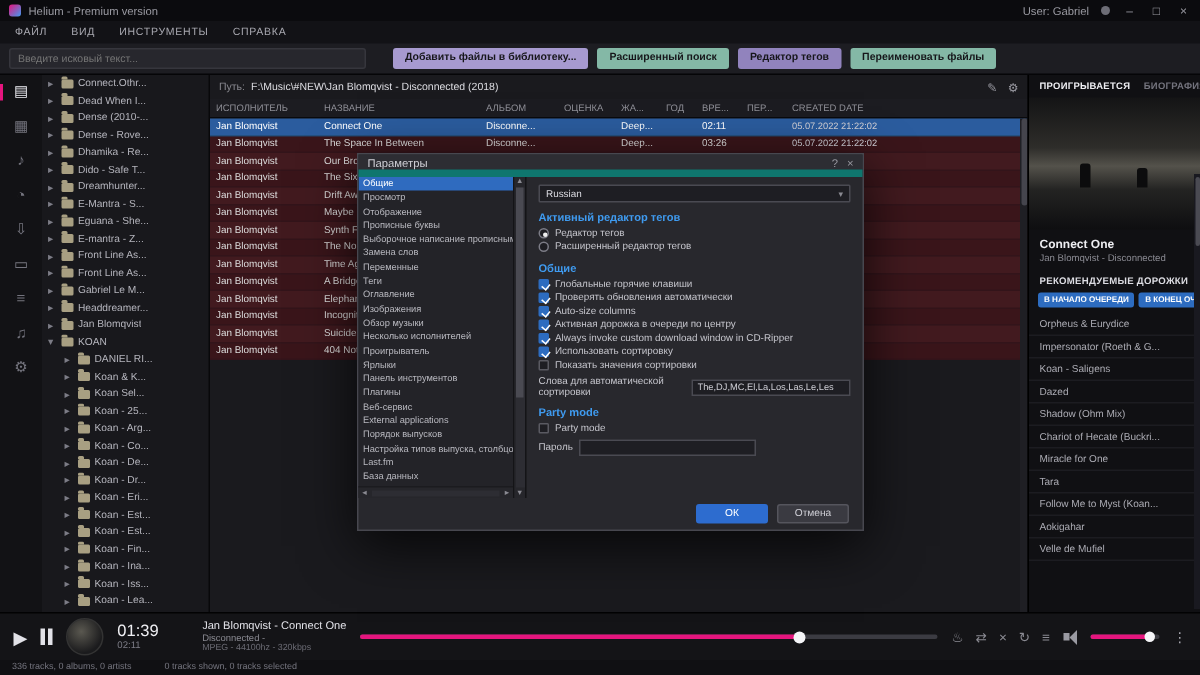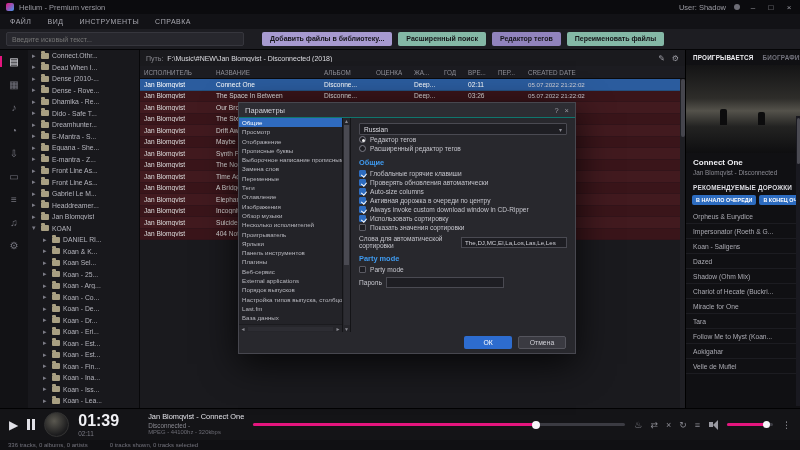--- a/index.html
+++ b/index.html
@@ -70,21 +70,21 @@
   .rec-item { padding:3.5px 7px; font-size:6.7px; color:#ababb3; border-bottom:1px solid #1c1c21; white-space:nowrap; overflow:hidden; }
   .rp-vscroll { position:absolute; right:0; top:66px; width:4px; height:290px; background:#191920; }
   .rp-vscroll .thumb { position:absolute; top:2px; left:0.5px; width:3px; height:46px; background:#4a4a52; border-radius:2px; }
 
   
   .playerbar { position:absolute; left:0; right:0; bottom:10px; height:32px; background:#141417; border-top:1px solid #020203; display:flex; align-items:center; gap:9px; padding:0 9px; }
   .play-glyph { color:#e2e2e8; font-size:12px; line-height:12px; }
   .pause-icon { width:8px; height:11px; border-left:3px solid #e2e2e8; border-right:3px solid #e2e2e8; }
   .pp-art { width:25px; height:25px; border-radius:50%; background:radial-gradient(circle at 40% 35%,#5a5850,#1b1b1d 70%); border:1px solid #333; flex:none; }
   .pp-time { display:flex; flex-direction:column; line-height:1.1; }
-  .pp-elapsed { font-size:16px; font-weight:bold; color:#f0f0f4; }
+  .pp-elapsed { font-size:11px; font-weight:normal; color:#f0f0f4; }
   .pp-total { font-size:6.4px; color:#7c7c86; }
   .pp-track { display:flex; flex-direction:column; line-height:1.25; max-width:120px;margin-left:20px; }
   .pp-t1 { font-size:7.4px; color:#e2e2e8; white-space:nowrap; overflow:hidden; }
   .pp-t2 { font-size:6.3px; color:#8a8a92; }
   .pp-t3 { font-size:5.9px; color:#6b6b74; }
   .progress { flex:1; height:3px; background:#3b3b42; border-radius:2px; position:relative; }
   .progress .fill { height:3px; background:#e5157e; border-radius:2px; }
   .progress .knob { position:absolute; top:-2.5px; margin-left:-4px; width:8px; height:8px; border-radius:50%; background:#f5f5f8; }
   .pb-icons { display:flex; gap:8px; align-items:center; color:#8a8a92; font-size:9px; }
   .speaker { display:flex; align-items:center; }
@@ -93,21 +93,21 @@
   .volume { width:46px; height:3px; background:#3b3b42; border-radius:2px; position:relative; }
   .volume .fill { height:3px; background:#e5157e; border-radius:2px; }
   .volume .knob { position:absolute; top:-2px; margin-left:-3.5px; width:7px; height:7px; border-radius:50%; background:#f5f5f8; }
   .kebab { color:#ababb3; font-size:9px; }
 
   
   .statusbar { position:absolute; left:0; right:0; bottom:0; height:10px; background:#101013; display:flex; align-items:center; gap:22px; padding:0 8px; font-size:6px; color:#74747e; }
 
   
   .dialog { position:absolute; left:238px; top:102px; width:338px; height:252px; background:#28282d; border:1px solid #47474f; box-shadow:0 10px 34px rgba(0,0,0,.75); z-index:50; display:flex; flex-direction:column; }
-  .dlg-title { height:15px; flex:none; display:flex; align-items:center; padding:0 6px; font-size:7.5px; color:#cfcfd6; background:#2d2d33; border-bottom:1px solid #0f766e; }
+  .dlg-title { height:15px; flex:none; display:flex; align-items:center; padding:0 6px; font-size:7.5px; color:#cfcfd6; background:#2d2d33; border-bottom:5px solid #0f766e; }
   .dlg-title-icons { margin-left:auto; display:flex; gap:6px; color:#9a9aa2; font-size:7.5px; }
   .dlg-body { flex:1; display:flex; min-height:0; }
   .dlg-list-wrap { width:104px; flex:none; display:flex; flex-direction:column; background:#232328; border-right:1px solid #141417; }
   .dlg-list { flex:1; overflow:hidden; }
   .dlg-cat { height:9.3px; line-height:9.3px; padding:0 3px; font-size:6.2px; color:#b8b8bf; white-space:nowrap; overflow:hidden; }
   .dlg-cat.sel { background:#2f6bbf; color:#fff; }
   .dlg-hscroll { height:8px; flex:none; display:flex; align-items:center; background:#26262b; border-top:1px solid #1b1b1f; font-size:5px; color:#8a8a92; }
   .dlg-hscroll .track { flex:1; height:4px; margin:0 1px; background:#2d2d33; }
   .dlg-hscroll .arr { width:8px; text-align:center; }
   .dlg-vscroll { width:8px; flex:none; background:#26262b; display:flex; flex-direction:column; align-items:center; font-size:5px; color:#8a8a92; border-right:1px solid #141417; }
@@ -133,21 +133,21 @@
   .dlg-btn.ok { background:#2d6ccf; color:#fff; }
   .dlg-btn.cancel { background:#3a3a41; color:#cfcfd6; border:1px solid #55555d; }
 </style>
 </head>
 <body>
 
 <div class="titlebar">
   <div class="app-logo"></div>
   <span>Helium - Premium version</span>
   <div class="tb-right">
-    <span>User: Shadow</span>
+    <span>User: Gabriel</span>
     <span class="announce-dot"></span>
     <span class="win-btn">–</span>
     <span class="win-btn">□</span>
     <span class="win-btn">×</span>
   </div>
 </div>
 
 <div class="menubar">
 
 <span class="menu-item">ФАЙЛ</span>
@@ -646,20 +646,21 @@
           <span class="thumb"></span>
         </span>
       <span>▼</span>
     </div>
     <div class="dlg-content">
       <div class="dd">
         <span>Russian</span>
         <span class="dd-arrow">▾</span>
       </div>
 
+      <div class="sec-head">Активный редактор тегов</div>
       <div>
 
       <div class="opt">
           <span class="radio on"></span>
           <span>Редактор тегов</span>
         </div>
           <div class="opt">
           <span class="radio"></span>
           <span>Расширенный редактор тегов</span>
         </div>

